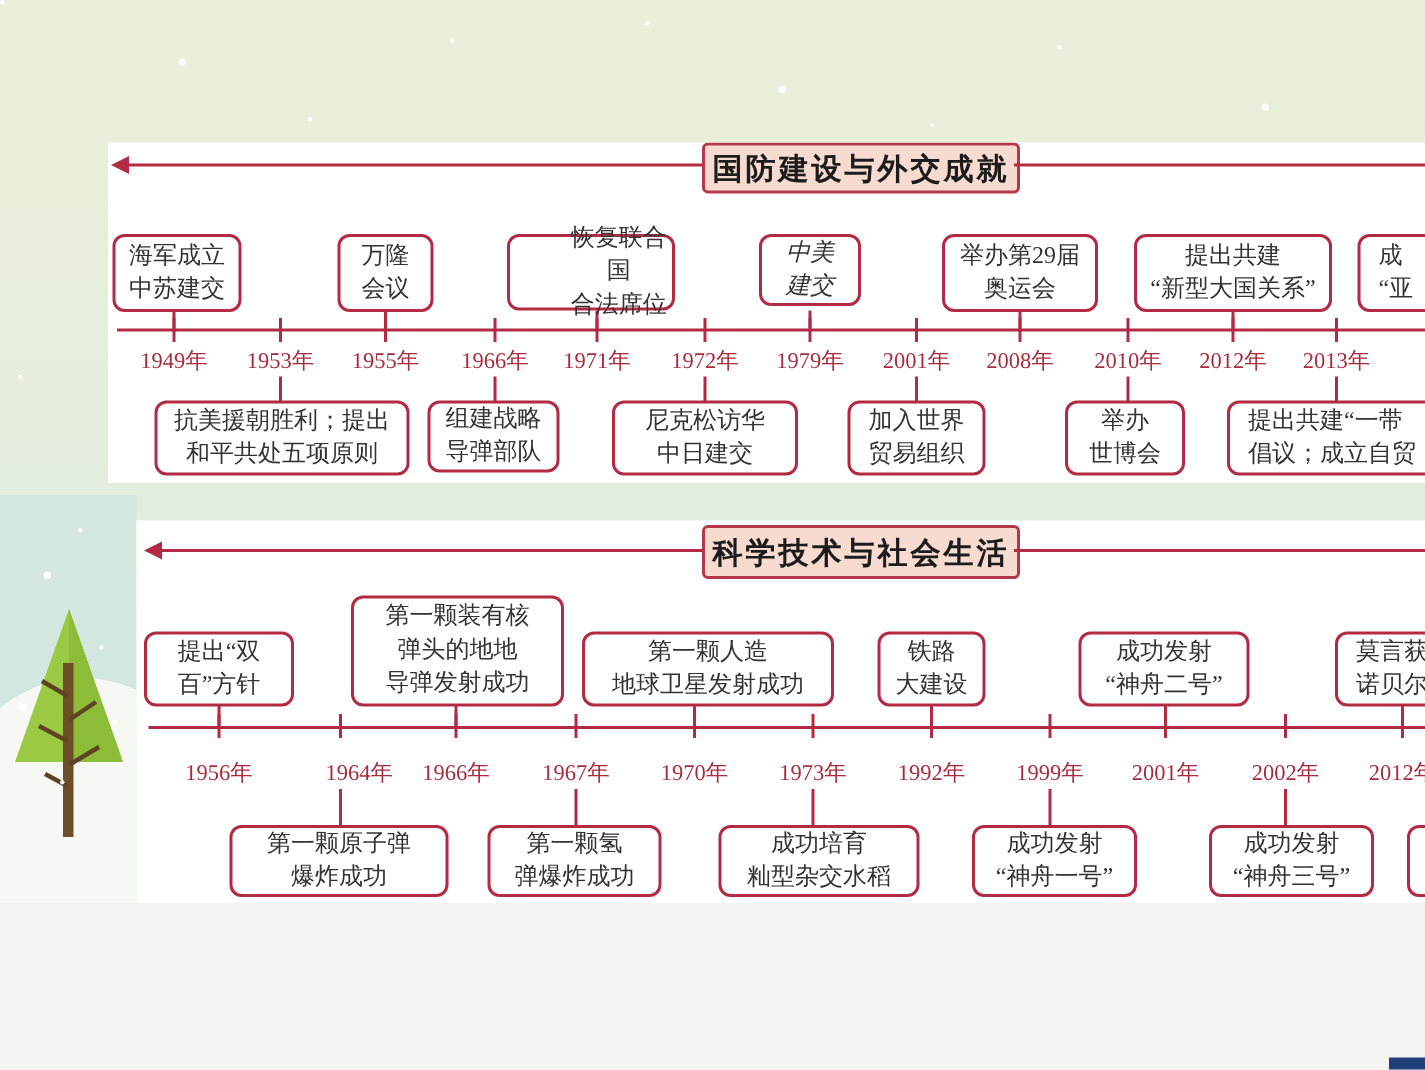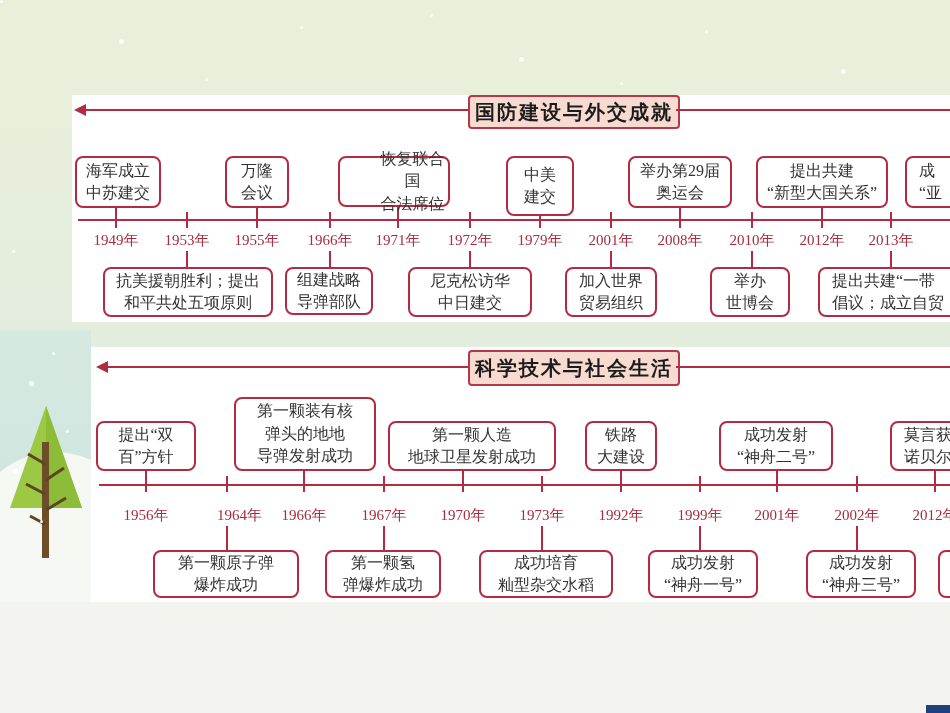--- a/index.html
+++ b/index.html
@@ -98,21 +98,21 @@
   <div class="vline" style="left:467px;top:112px;height:12px;"></div>
   <div class="vline" style="left:607px;top:112px;height:12px;"></div>
   <div class="vline" style="left:749px;top:112px;height:12px;"></div>
 
   <div class="ebox" style="left:3px;top:61px;width:86px;height:52px;">海军成立
 中苏建交</div>
   <div class="ebox" style="left:153px;top:61px;width:64px;height:52px;">万隆
 会议</div>
   <div class="ebox" style="left:266px;top:61px;width:112px;height:51px;padding-left:37px;">恢复联合国
 合法席位</div>
-  <div class="ebox" style="left:434px;top:61px;width:68px;height:60px;">中美
+  <div class="ebox" style="left:434px;top:61px;width:68px;height:48px;font-style:italic;">中美
 建交</div>
   <div class="ebox" style="left:556px;top:61px;width:104px;height:52px;">举办第29届
 奥运会</div>
   <div class="ebox" style="left:684px;top:61px;width:132px;height:52px;">提出共建
 “新型大国关系”</div>
   <div class="ebox cut" style="left:833px;top:61px;width:110px;height:52px;">成
 “亚</div>
 
   <div class="year" style="left:9px;top:136px;">1949年</div>
   <div class="year" style="left:80px;top:136px;">1953年</div>

